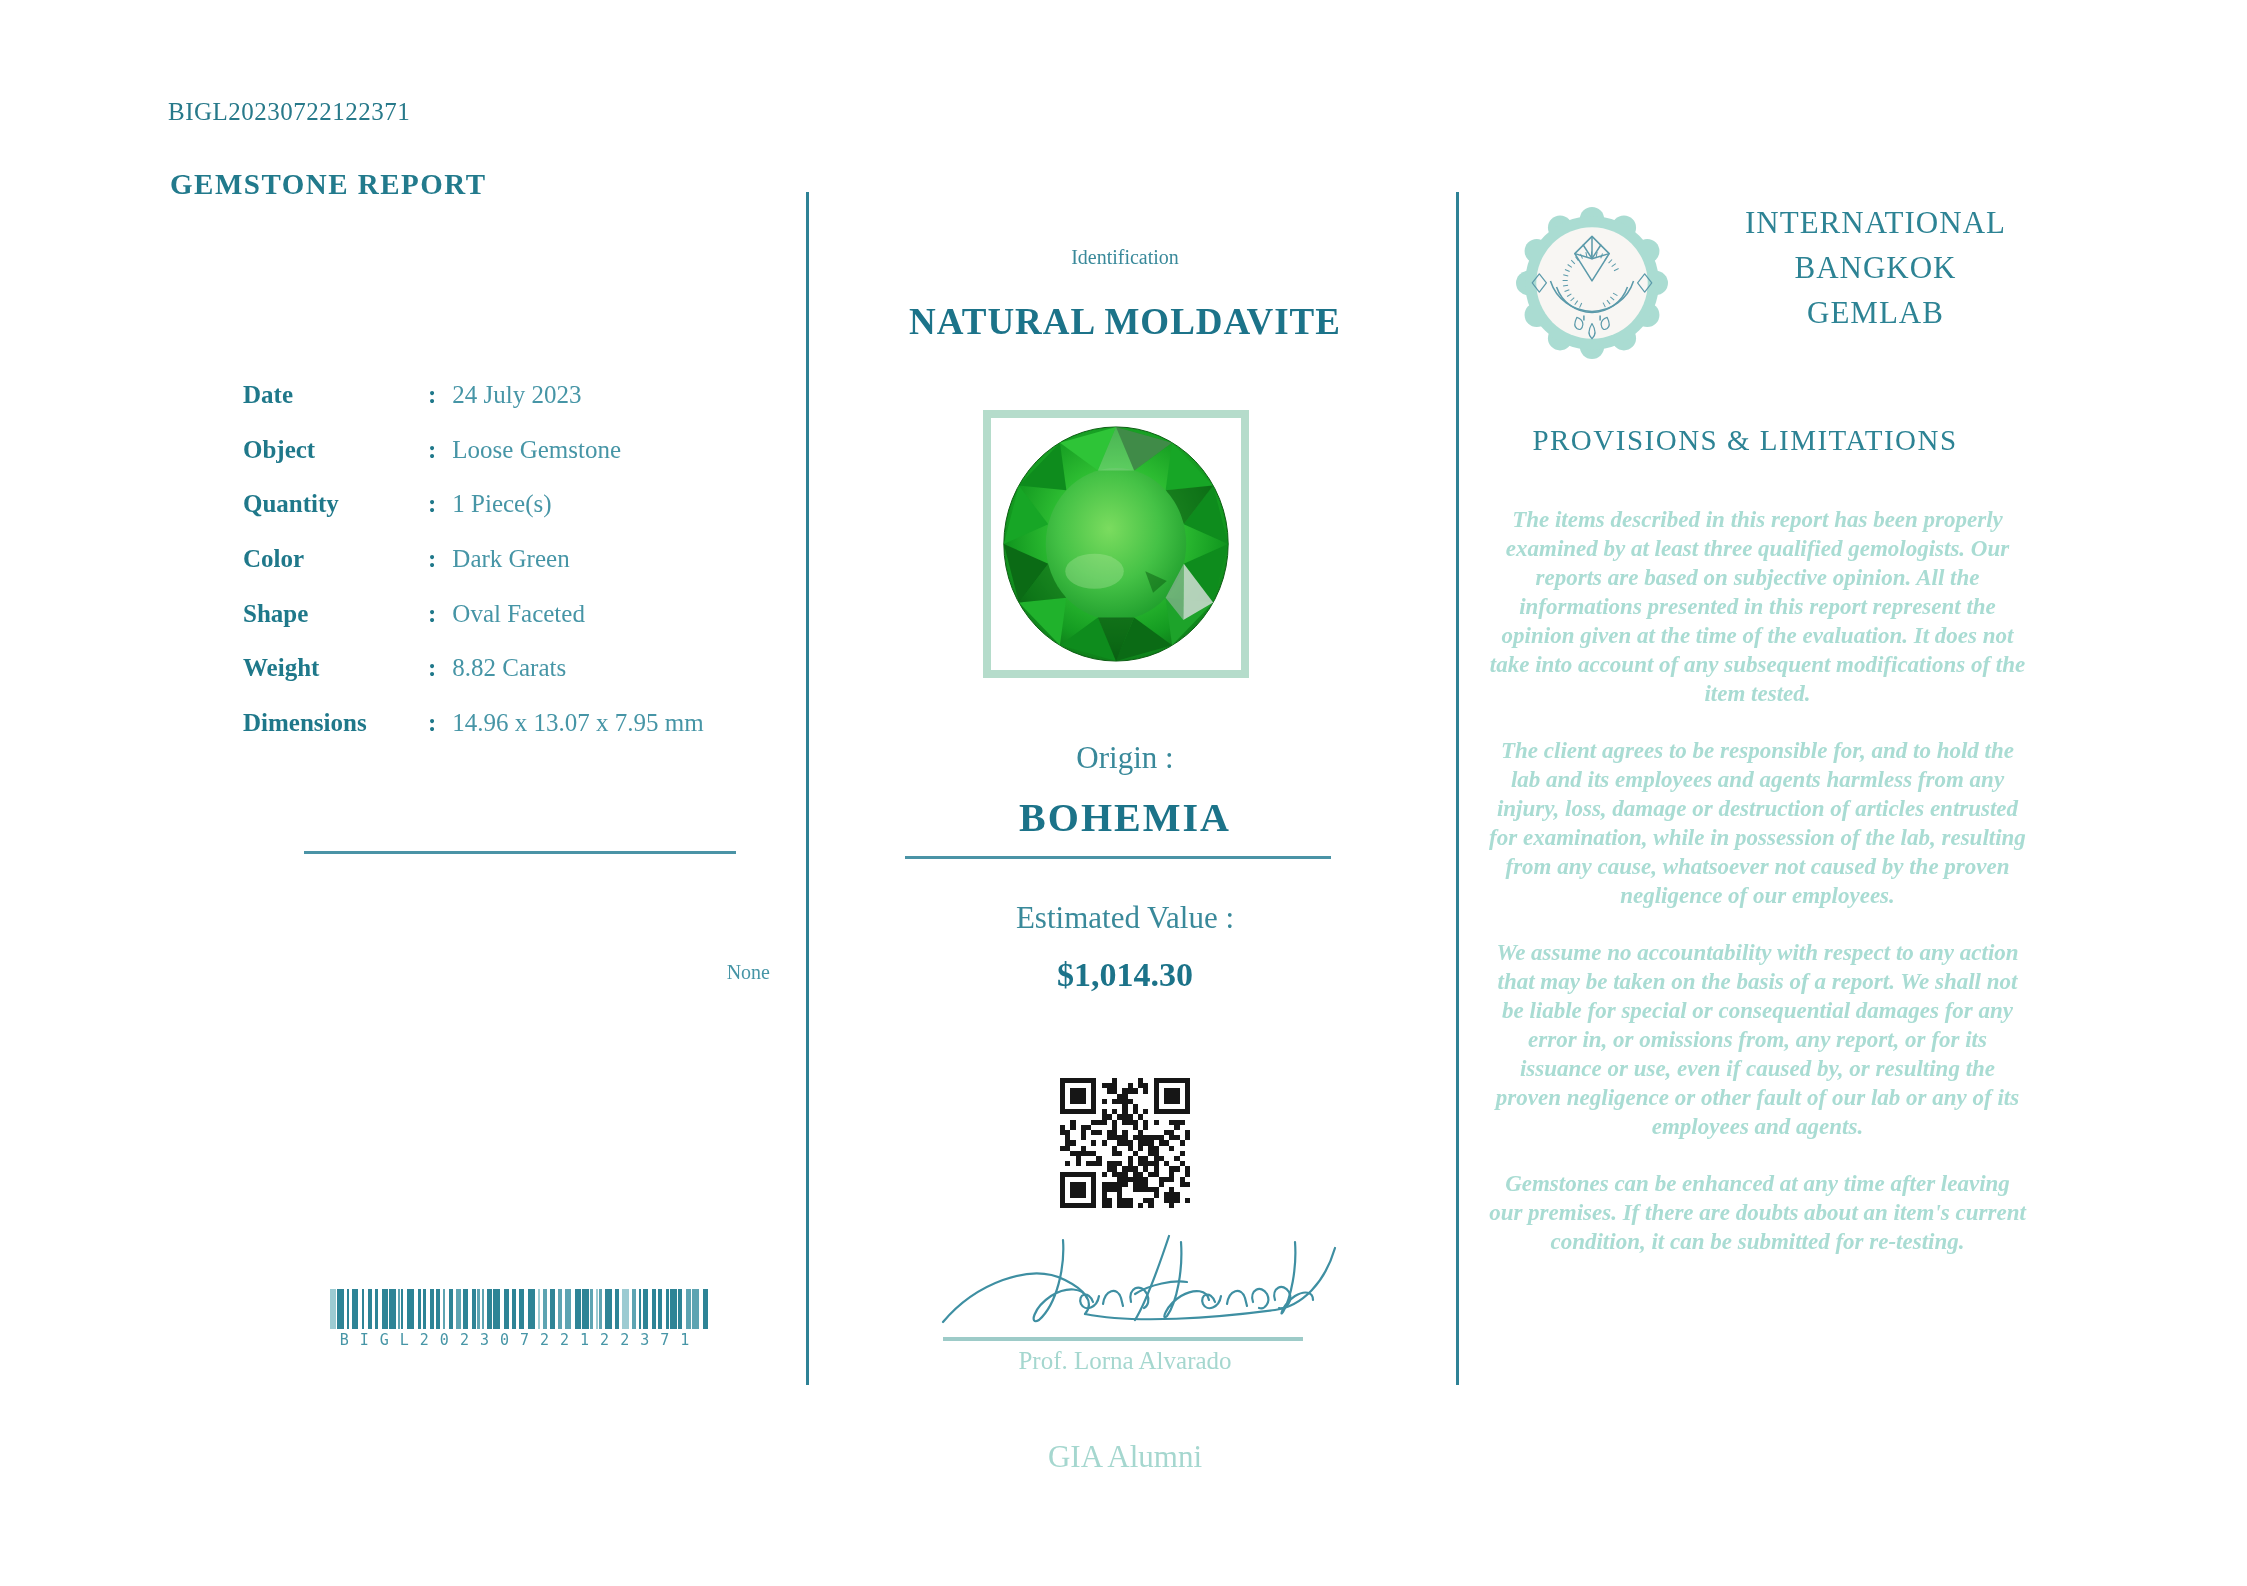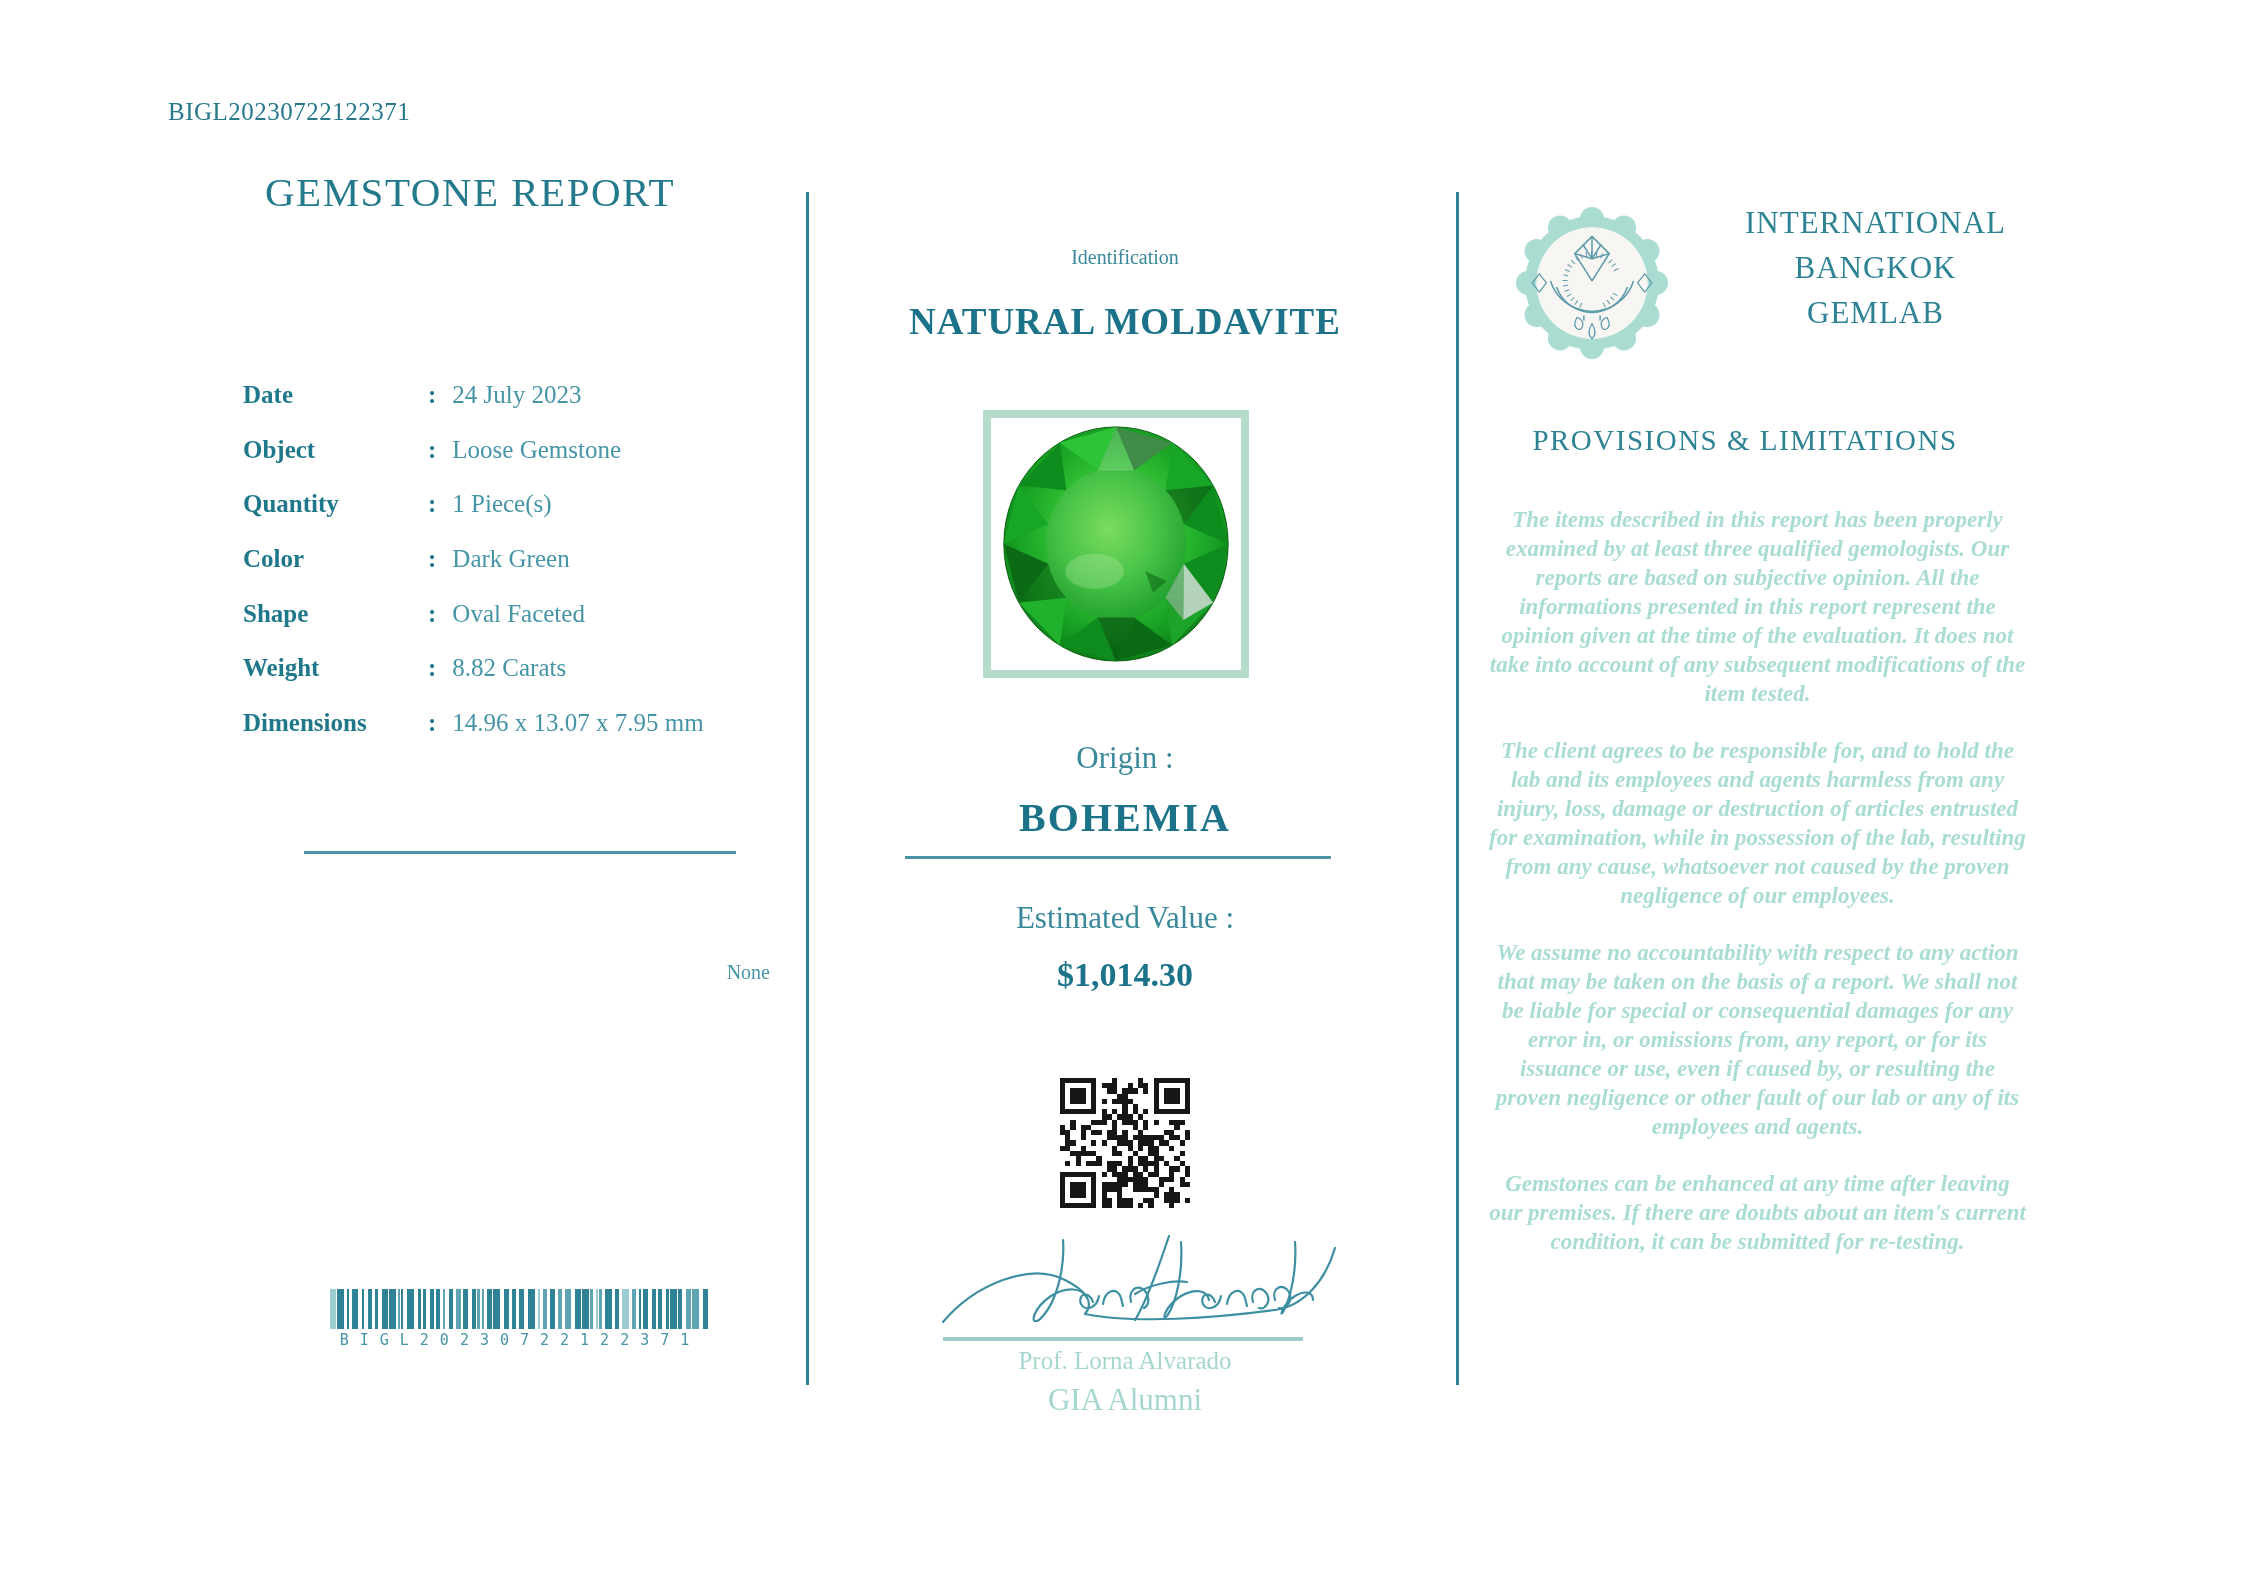--- a/index.html
+++ b/index.html
@@ -5,22 +5,22 @@
   html,body{margin:0;padding:0;background:#ffffff;}
   .page{position:relative;width:2247px;height:1524px;background:#ffffff;
         font-family:"Liberation Serif",serif;overflow:hidden;}
   .abs{position:absolute;}
 
   
   .vdivider{width:3px;background:#2e8296;top:192px;height:1193px;}
 
   
   .report-number{left:168px;top:98px;font-size:25px;color:#27798a;letter-spacing:.5px;}
-  .report-title{left:170px;top:168px;width:600px;text-align:center;
-                font-size:41px;font-weight:normal;color:#227a8c;letter-spacing:1.5px;}
+  .report-title{left:170px;top:168px;width:600px;
+                font-size:29px;font-weight:bold;color:#227a8c;letter-spacing:1.5px;}
   .fields{left:243px;top:368px;width:520px;}
   .field-row{display:flex;height:54.6px;align-items:center;font-size:25px;}
   .field-label{width:185px;font-weight:bold;color:#1f788a;}
   .field-colon{font-weight:bold;color:#1f788a;}
   .field-value{margin-left:16px;color:#4695a6;}
   .hdivider{height:3px;background:#4a93a6;}
   .comments-heading{left:270px;top:903px;width:500px;text-align:center;
                     font-size:29px;font-weight:bold;color:#1f788a;}
   .comments-value{left:270px;top:961px;width:500px;text-align:right;
                   font-size:20px;color:#4695a6;}
@@ -36,21 +36,21 @@
              background:#ffffff;display:flex;align-items:center;justify-content:center;}
   .origin-heading{top:740px;font-size:31px;color:#39899a;}
   .origin-value{top:794px;font-size:40px;font-weight:bold;color:#1c7389;letter-spacing:2px;}
   .mid-divider{left:905px;top:856px;width:426px;}
   .est-heading{top:900px;font-size:31px;color:#39899a;}
   .est-value{top:956px;font-size:34px;font-weight:bold;color:#1c7389;}
   .qr{left:1060px;top:1076px;}
   .sig{left:935px;top:1222px;}
   .sig-line{left:943px;top:1337px;width:360px;height:4px;background:#9dcbc8;}
   .signatory-name{top:1347px;font-size:25px;color:#a5d7cf;}
-  .signatory-cred{top:1382px;font-size:31px;color:#a5d7cf;}
+  .signatory-cred{top:1439px;font-size:31px;color:#a5d7cf;}
 
   
   .lab-logo{left:1516px;top:206px;}
   .lab-name{left:1678px;top:200px;width:395px;text-align:center;
             font-size:31px;line-height:45px;color:#2d8394;letter-spacing:1px;}
   .prov-heading{left:1470px;top:424px;width:550px;text-align:center;
                 font-size:29px;color:#2d8394;letter-spacing:1.5px;}
   .provisions{left:1478px;top:505px;width:550px;}
   .provisions p{margin:0 0 28px 9px;text-align:center;font-style:italic;font-weight:bold;
                 font-size:23px;line-height:29px;color:#a9dcd3;}

